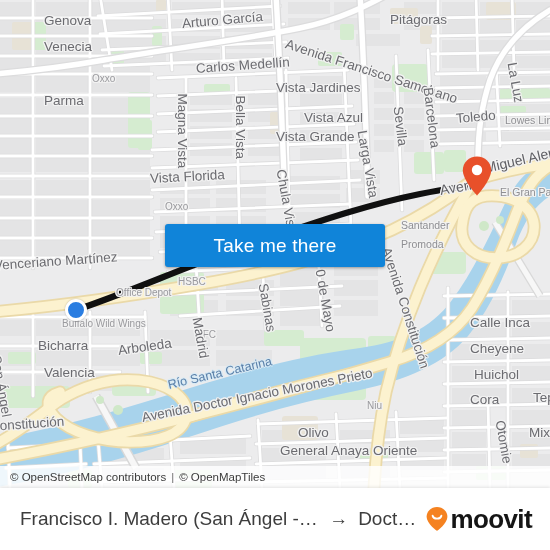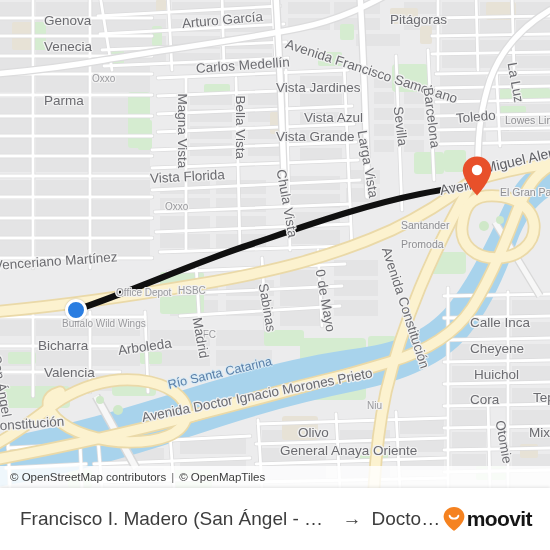--- a/index.html
+++ b/index.html
@@ -76,21 +76,21 @@
   .trip{
     display:flex;align-items:center;
     margin-left:20px;
     font-size:19px;color:#3d3d3d;
     overflow:hidden;flex:1;
     white-space:nowrap;
   }
   .trip .arrow{margin:0 10px;font-size:19px;color:#3d3d3d;}
   .trip .from,.trip .to{overflow:hidden;text-overflow:ellipsis;}
   .brand{display:flex;align-items:center;margin-right:18px;}
-  .brand-word{font-size:21px;font-weight:bold;color:#151515;letter-spacing:-0.6px;margin-left:1px;}
+  .brand-word{font-size:26px;font-weight:bold;color:#151515;letter-spacing:-0.6px;margin-left:1px;}
 </style>
 </head>
 <body>
 
 <div id="app">
 
   <div class="map">
 
     <svg width="550" height="488" viewBox="0 0 550 488">
       <defs>
@@ -641,21 +641,21 @@
         <div class="maplabel lbl-small" style="left: 500px; top: 186px; transform: rotate(0deg);">El Gran Pas</div>
         <div class="maplabel lbl-small" style="left: 401px; top: 219px; transform: rotate(0deg);">Santander</div>
         <div class="maplabel lbl-small" style="left: 401px; top: 238px; transform: rotate(0deg);">Promoda</div>
         <div class="maplabel lbl-res" style="left: 386px; top: 240px; transform: rotate(72deg);">Avenida Constitución</div>
         <div class="maplabel lbl-poi" style="left: 92px; top: 73px; transform: rotate(0deg);">Oxxo</div>
         <div class="maplabel lbl-poi" style="left: 165px; top: 201px; transform: rotate(0deg);">Oxxo</div>
         <div class="maplabel lbl-poi" style="left: 514px; top: 487px; transform: rotate(0deg);">Oxxo</div>
         <div class="maplabel lbl-res" style="left: -6px; top: 258px; transform: rotate(-4deg);">Venceriano Martínez</div>
         <div class="maplabel lbl-poi" style="left: 116px; top: 287px; transform: rotate(0deg);">Office Depot</div>
         <div class="maplabel lbl-poi" style="left: 62px; top: 318px; transform: rotate(0deg);">Buffalo Wild Wings</div>
-        <div class="maplabel lbl-poi" style="left: 178px; top: 285px; transform: rotate(0deg);">HSBC</div>
+        <div class="maplabel lbl-poi" style="left: 178px; top: 276px; transform: rotate(0deg);">HSBC</div>
         <div class="maplabel lbl-poi" style="left: 196px; top: 285px; transform: rotate(0deg); margin-top: 44px;">KFC</div>
         <div class="maplabel lbl-res" style="left: 38px; top: 338px; transform: rotate(0deg);">Bicharra</div>
         <div class="maplabel lbl-res" style="left: 44px; top: 365px; transform: rotate(0deg);">Valencia</div>
         <div class="maplabel lbl-res" style="left: 118px; top: 343px; transform: rotate(-8deg);">Arboleda</div>
         <div class="maplabel lbl-res" style="left: 197px; top: 310px; transform: rotate(80deg);">Madrid</div>
         <div class="maplabel lbl-res" style="left: 263px; top: 276px; transform: rotate(80deg);">Sabinas</div>
         <div class="maplabel lbl-res" style="left: 320px; top: 262px; transform: rotate(80deg);">0 de Mayo</div>
         <div class="maplabel lbl-res" style="left: -4px; top: 348px; transform: rotate(80deg);">San Ángel</div>
         <div class="maplabel lbl-res" style="left: -10px; top: 419px; transform: rotate(-4deg);">Constitución</div>
         <div class="maplabel lbl-water" style="left: 168px; top: 378px; transform: rotate(-13deg);">Río Santa Catarina</div>
@@ -675,20 +675,23 @@
     <div class="origin-dot" style="left:65px;top:299px;"></div>
 
     <div class="dest-pin" style="left:461px;top:155px;">
       <svg width="32" height="42" viewBox="0 0 32 42">
         <path d="M16 1.5 C8 1.5 1.8 7.6 1.8 15.2 C1.8 25.2 16 40.5 16 40.5
                  C16 40.5 30.2 25.2 30.2 15.2 C30.2 7.6 24 1.5 16 1.5 Z" fill="#e8502a"></path>
         <circle cx="16" cy="15" r="5.2" fill="#ffffff"></circle>
       </svg>
     </div>
 
+    <button class="cta">
+      <span>Take me there</span>
+    </button>
 
     <div class="attrib">
       <span>© OpenStreetMap contributors</span>
       <span class="sep">|</span>
       <span>© OpenMapTiles</span>
     </div>
   </div>
 
   <div class="bottombar">
     <div class="trip">

